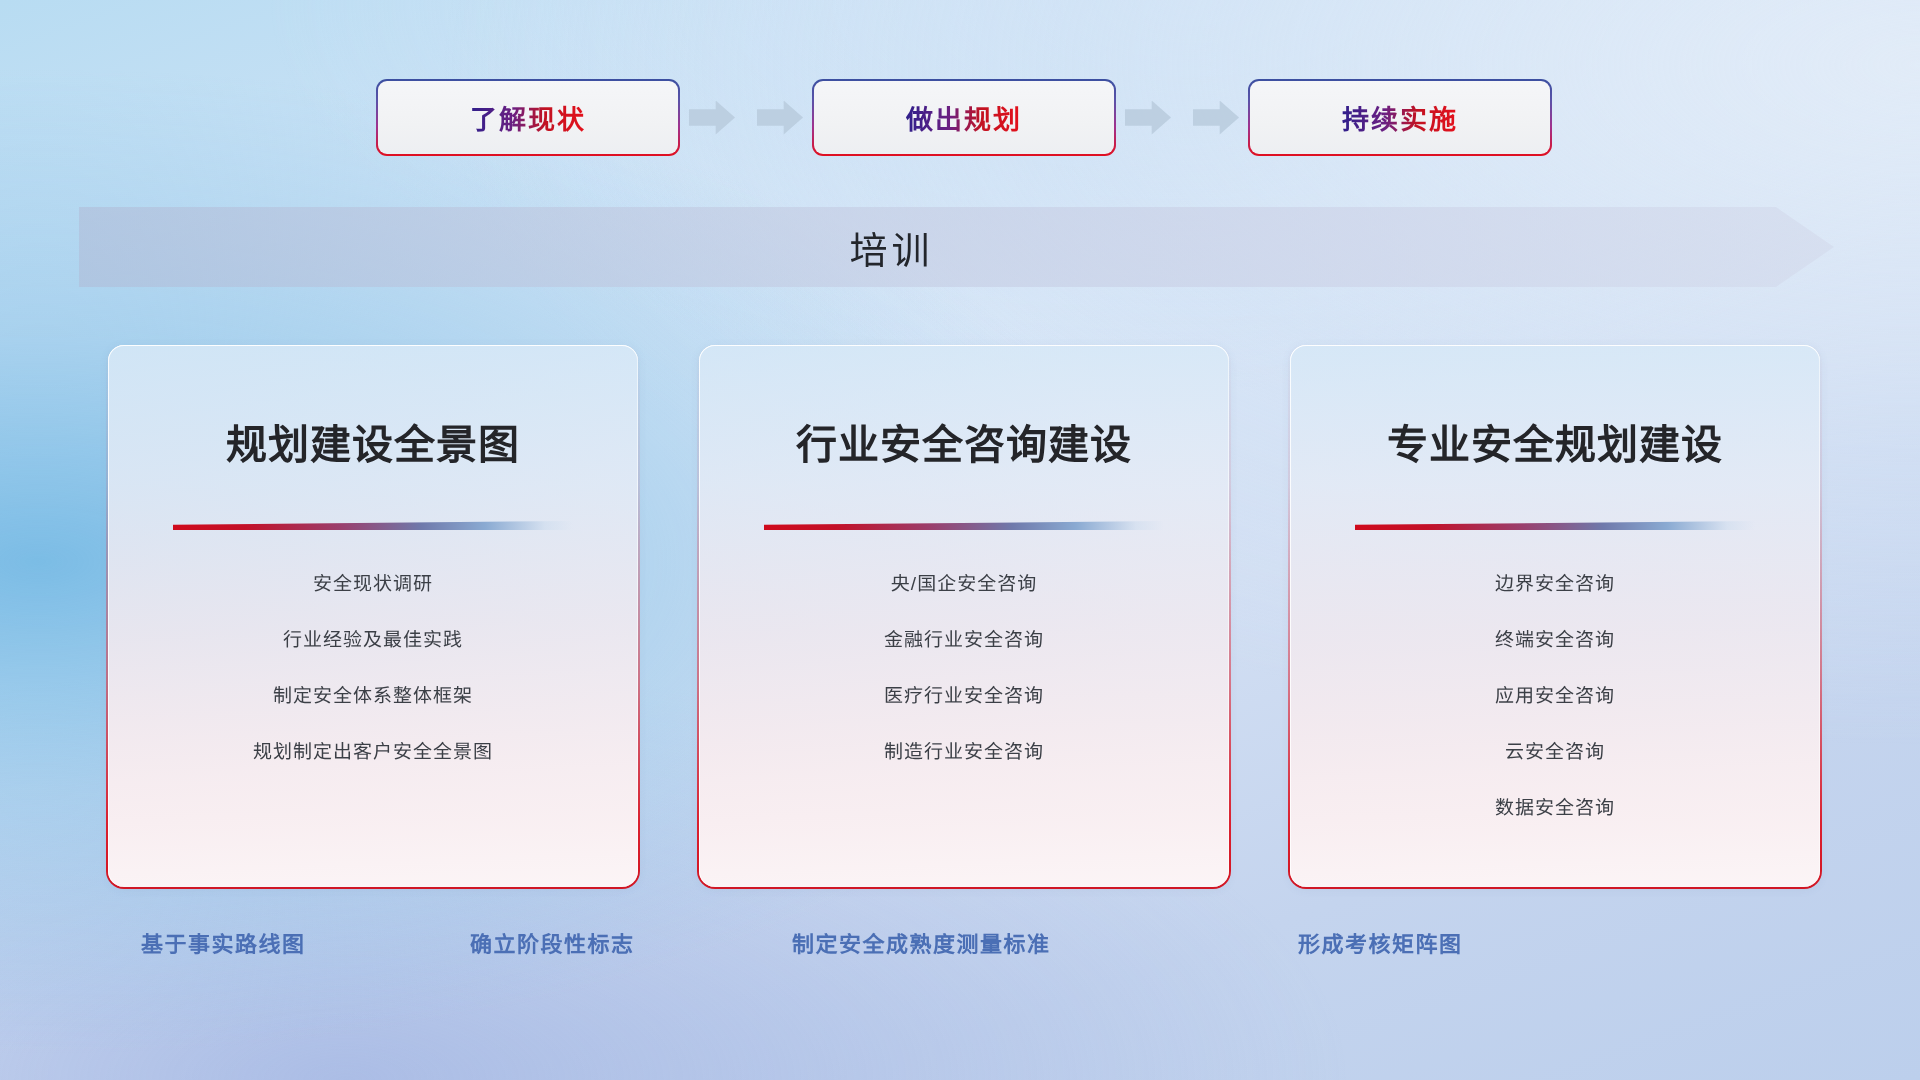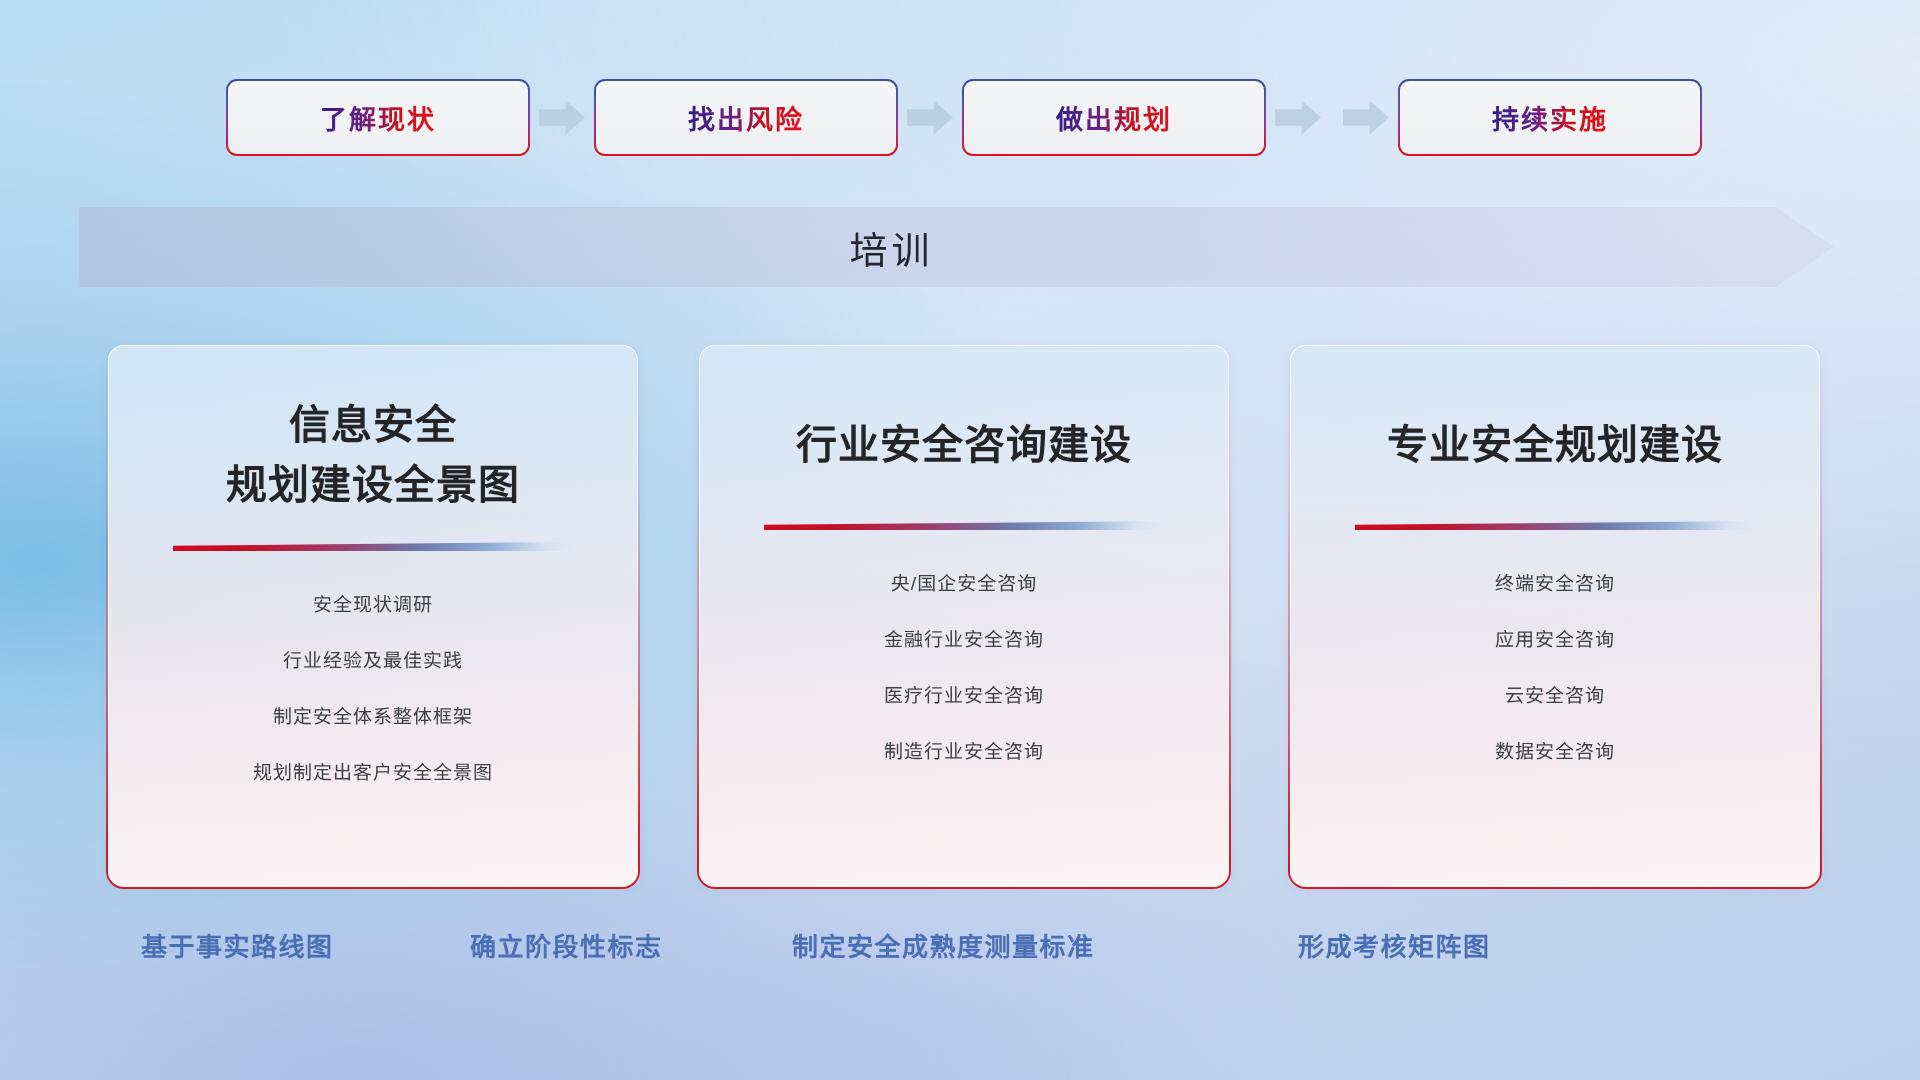--- a/index.html
+++ b/index.html
@@ -116,41 +116,38 @@
     margin-bottom:29px; letter-spacing:1px;
   }
   .card-list li:last-child { margin-bottom:0; }
 
   
   .footer {
     position:absolute; top:918px; left:0; width:100%; height:50px;
   }
   .footer-label {
     position:absolute; top:0;
-    font-size:26px; font-weight:700; color:#4b6fb5; letter-spacing:1.5px;
+    font-size:22px; font-weight:700; color:#4b6fb5; letter-spacing:1.5px;
     white-space:nowrap;
   }
   .fl0 { left:133px; }
   .fl1 { left:462px; }
   .fl2 { left:784px; }
   .fl3 { left:1290px; }
 </style>
 </head>
 <body>
 
 <div class="steps">
 
   <div class="step-box">
     <span class="step-label">了解现状</span>
   </div>
   <div class="step-arrow"></div>
 
-  <div class="step-box">
-    <span class="step-label">找出风险</span>
-  </div>
   <div class="step-arrow"></div>
 
   <div class="step-box">
     <span class="step-label">做出规划</span>
   </div>
   <div class="step-arrow"></div>
 
   <div class="step-arrow"></div>
 
   <div class="step-box">
@@ -160,21 +157,20 @@
 </div>
 
 <div class="banner">
   <span class="banner-title">培训</span>
 </div>
 
 <div class="cards">
 
   <div class="card">
     <div class="card-title">
-      <span class="l1">信息安全</span>
       <span class="l2">规划建设全景图</span>
     </div>
     <div class="card-rule"></div>
     <ul class="card-list">
       <li>安全现状调研</li>
       <li>行业经验及最佳实践</li>
       <li>制定安全体系整体框架</li>
       <li>规划制定出客户安全全景图</li>
     </ul>
   </div>
@@ -193,20 +189,21 @@
     </ul>
   </div>
 
   <div class="card">
     <div class="card-title">
       <span class="l1">专业安全规划建设</span>
 
     </div>
     <div class="card-rule"></div>
     <ul class="card-list">
+      <li>边界安全咨询</li>
       <li>终端安全咨询</li>
       <li>应用安全咨询</li>
       <li>云安全咨询</li>
       <li>数据安全咨询</li>
     </ul>
   </div>
 
 </div>
 
 <div class="footer">

